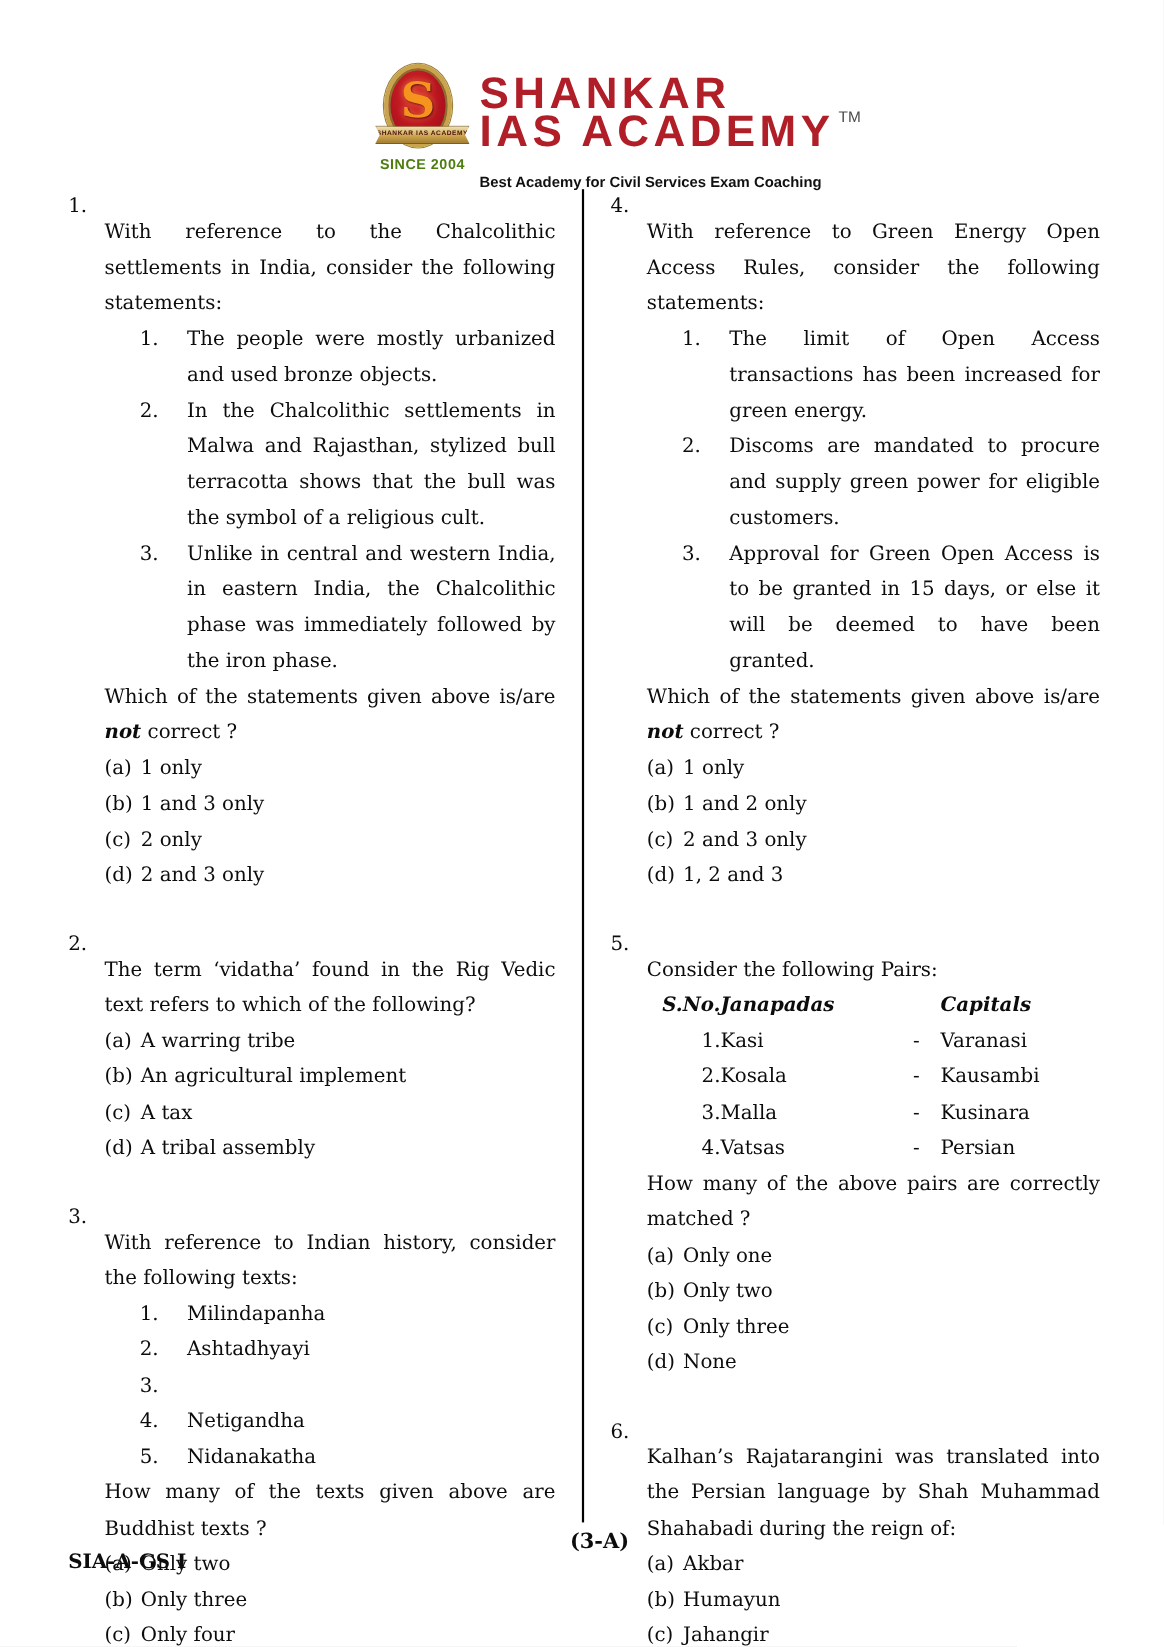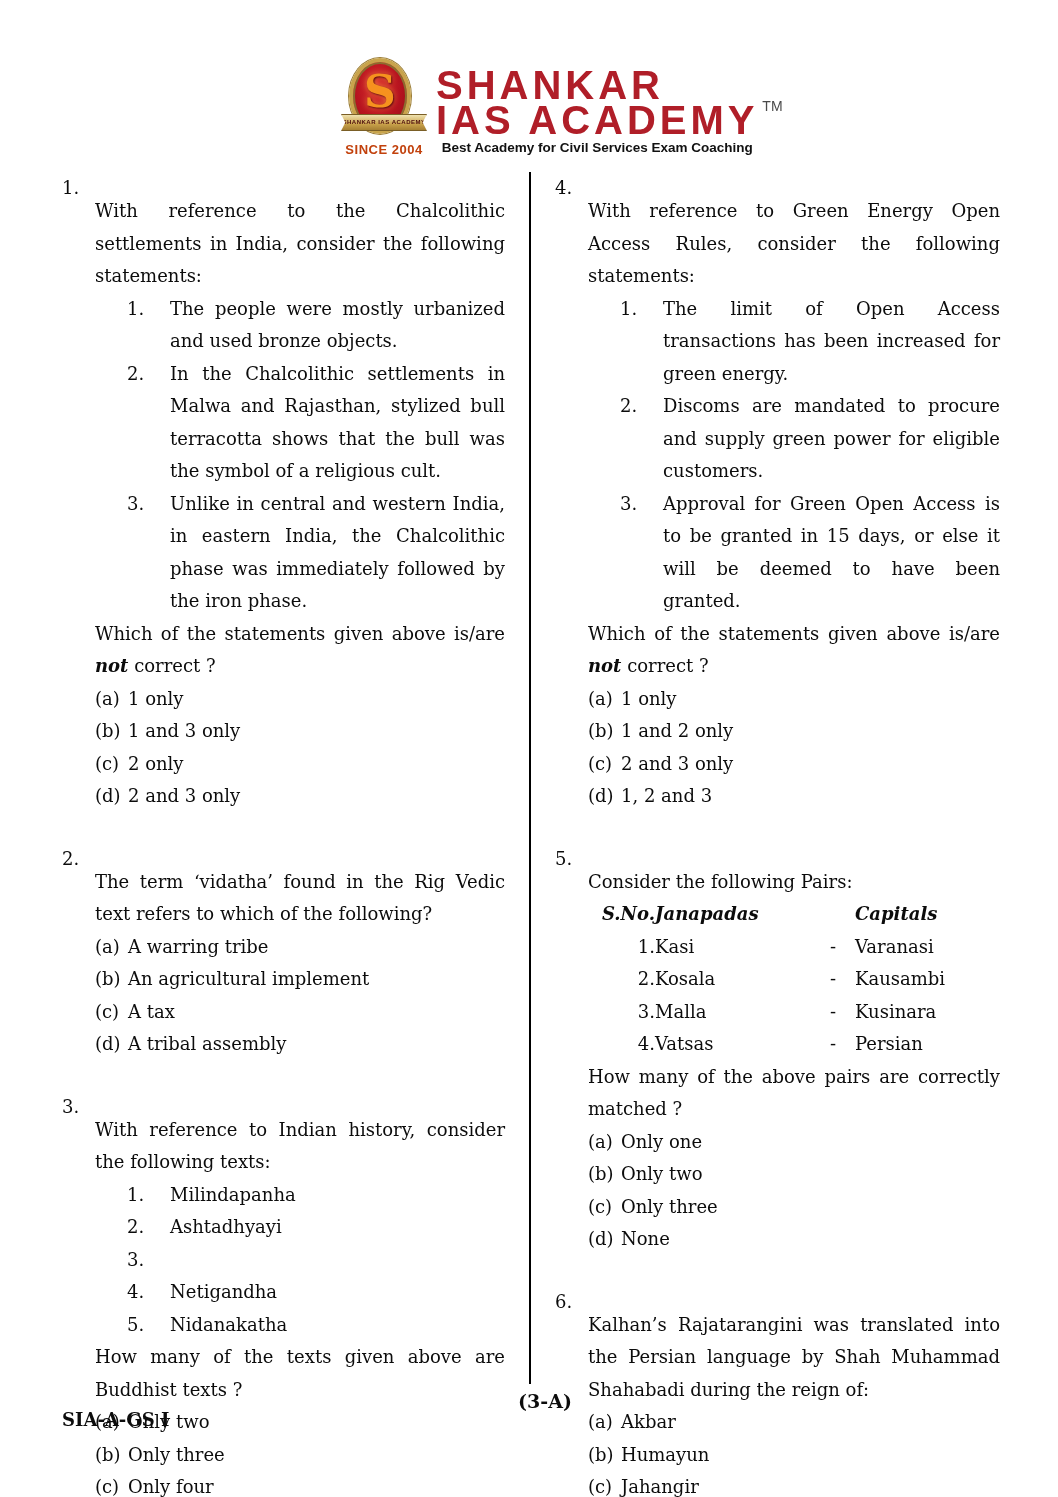--- a/index.html
+++ b/index.html
@@ -43,42 +43,42 @@
     font-family: "Liberation Sans", sans-serif;
     font-size: 6px; font-weight: bold; color: #4d0d0d;
     text-align: center; line-height: 15px;
     letter-spacing: .5px;
     overflow: hidden;
   }
   .since {
     position: absolute; top: 86px; left: 0; width: 100%;
     text-align: center;
     font-family: "Liberation Sans", sans-serif;
-    font-weight: bold; font-size: 13px; color: #c2410c;
+    font-weight: bold; font-size: 13px; color: #4d7c0f;
     letter-spacing: .5px;
   }
   .brand { position: relative; margin-left: 12px; padding-top: 12px; }
   .brand-line {
     font-family: "Liberation Sans", sans-serif;
     font-weight: bold;
     color: #b01e28;
     font-size: 40px; line-height: 35px;
     letter-spacing: 4px;
     white-space: nowrap;
   }
   .tm {
     position: absolute; right: -24px; top: 42px;
     font-family: "Liberation Sans", sans-serif;
     font-size: 14px; font-weight: normal; color: #4a4a4a;
   }
   .tagline {
-    margin-top: 2px;
+    margin-top: 20px;
     font-family: "Liberation Sans", sans-serif;
     font-weight: bold; font-size: 13.5px; color: #111;
-    text-align: center; white-space: nowrap;
+    text-align: left; white-space: nowrap;
   }
 
   
   .content {
     position: absolute; top: 172px; left: 62px;
     width: 938px;
     display: flex;
     line-height: 32.5px;
   }
   .col { width: 443px; }

